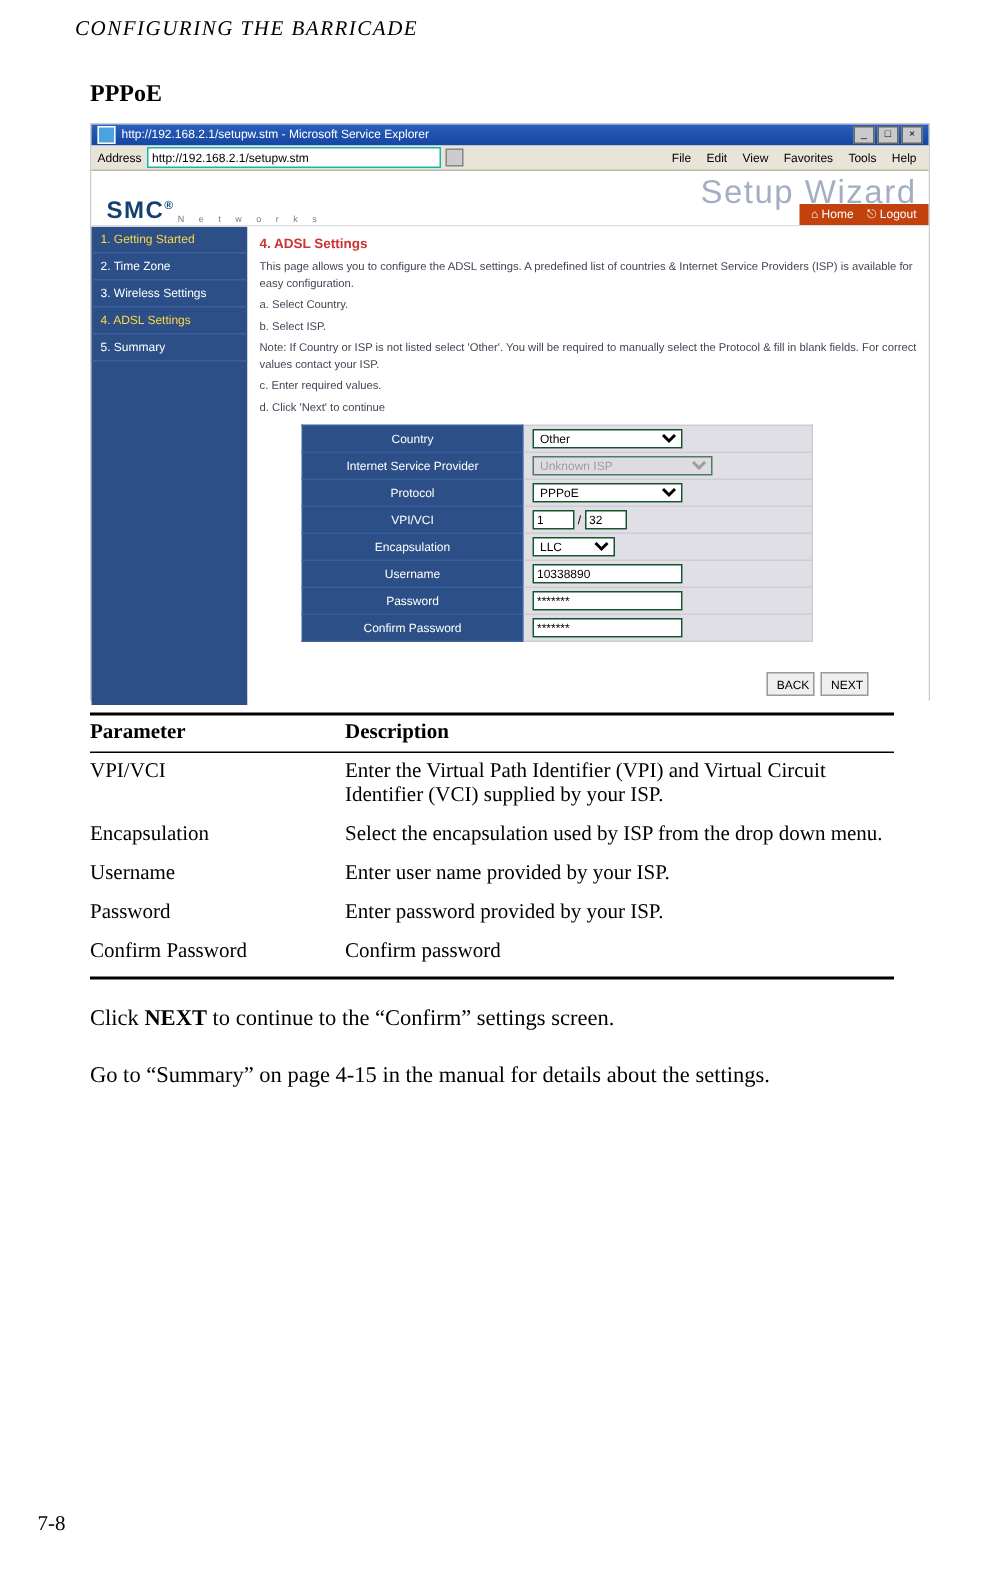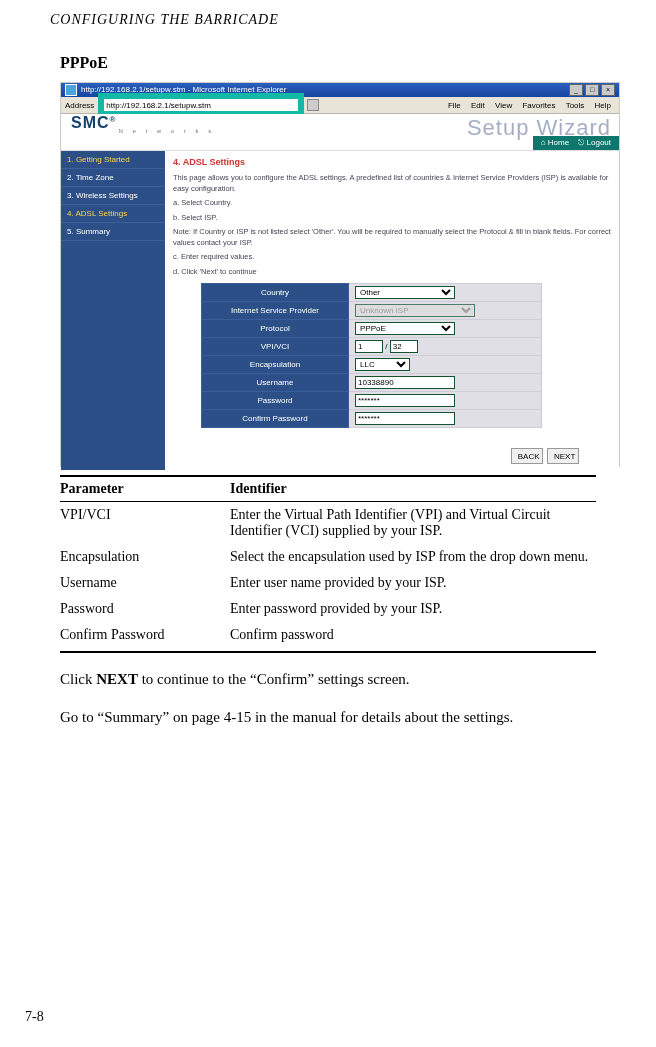--- a/index.html
+++ b/index.html
@@ -53,29 +53,29 @@
   .ie-toolbar{
     background:#e8e4d8;
     height:16px;
     display:flex;
     align-items:center;
     padding:0 4px;
     color:#000;
     border-bottom:1px solid #b9b5a9;
   }
   .ie-toolbar .addr-label{margin-right:4px;}
-  .ie-toolbar input{font-size:8px;height:12px;width:190px;border:6px solid #14b8a6;padding:0 2px;}
+  .ie-toolbar input{font-size:8px;height:12px;width:190px;border:1px solid #14b8a6;padding:0 2px;}
   .ie-toolbar .go{width:10px;height:10px;background:#ccc;margin:0 10px 0 3px;border:1px solid #888;}
   .ie-toolbar .menu{margin-left:auto;color:#000;}
   .ie-toolbar .menu span{margin:0 4px;}
   .brand{
     background:#fff;
     height:36px;
     display:flex;
-    align-items:flex-start;
+    align-items:flex-end;
     position:relative;
     border-bottom:1px solid #ddd;
   }
   .brand .logo{
     margin-left:10px;
     font-weight:bold;
     color:#15416f;
     font-size:16px;
     font-family:Arial,sans-serif;
     letter-spacing:1px;
@@ -84,21 +84,21 @@
   .brand .networks{font-size:6px;color:#777;letter-spacing:4px;margin-left:2px;margin-top:14px;}
   .brand .wiz{
     position:absolute;right:8px;top:1px;
     color:rgba(88,107,150,.55);
     font-size:22px;
     font-family:Arial,sans-serif;
     letter-spacing:1px;
   }
   .brand .usermenu{
     position:absolute;right:0;bottom:0;
-    background:#0f766e;color:#fff;
+    background:#c2410c;color:#fff;
     font-size:8px;padding:2px 8px;
   }
   .body-row{display:flex;height:319px;}
   .sidebar{
     width:104px;background:#2b4f86;color:#ffd54a;
     font-size:8px;
   }
   .sidebar div{padding:4px 6px;border-bottom:1px solid #3d609a;color:#ffd54a;}
   .sidebar div.white{color:#fff;}
   .content{
@@ -160,21 +160,21 @@
 </head>
 <body>
 
 <div class="running-head">CONFIGURING THE BARRICADE</div>
 
 <div class="section-title">PPPoE</div>
 
 <div class="screenshot">
   <div class="ie-title">
     <span class="ie-icon"></span>
-    <span>http://192.168.2.1/setupw.stm - Microsoft Internet Explorer</span>
+    <span>http://192.168.2.1/setupw.stm - Microsoft Service Explorer</span>
     <span class="spacer"></span>
     <span class="winbtn">_</span>
     <span class="winbtn">□</span>
     <span class="winbtn">×</span>
   </div>
   <div class="ie-toolbar">
     <span class="addr-label">Address</span>
     <input value="http://192.168.2.1/setupw.stm" style="">
     <span class="go"></span>
     <span class="menu">
@@ -263,21 +263,21 @@
         <button>NEXT</button>
       </div>
     </div>
   </div>
 </div>
 
 <table class="param-table">
   <tbody>
       <tr>
     <th class="pcol">Parameter</th>
-    <th>Identifier</th>
+    <th>Description</th>
   </tr>
   <tr>
     <td class="pcol">VPI/VCI</td>
     <td>Enter the Virtual Path Identifier (VPI) and Virtual Circuit Identifier (VCI) supplied by your ISP.</td>
   </tr>
   <tr>
     <td class="pcol">Encapsulation</td>
     <td>Select the encapsulation used by ISP from the drop down menu.</td>
   </tr>
   <tr>

